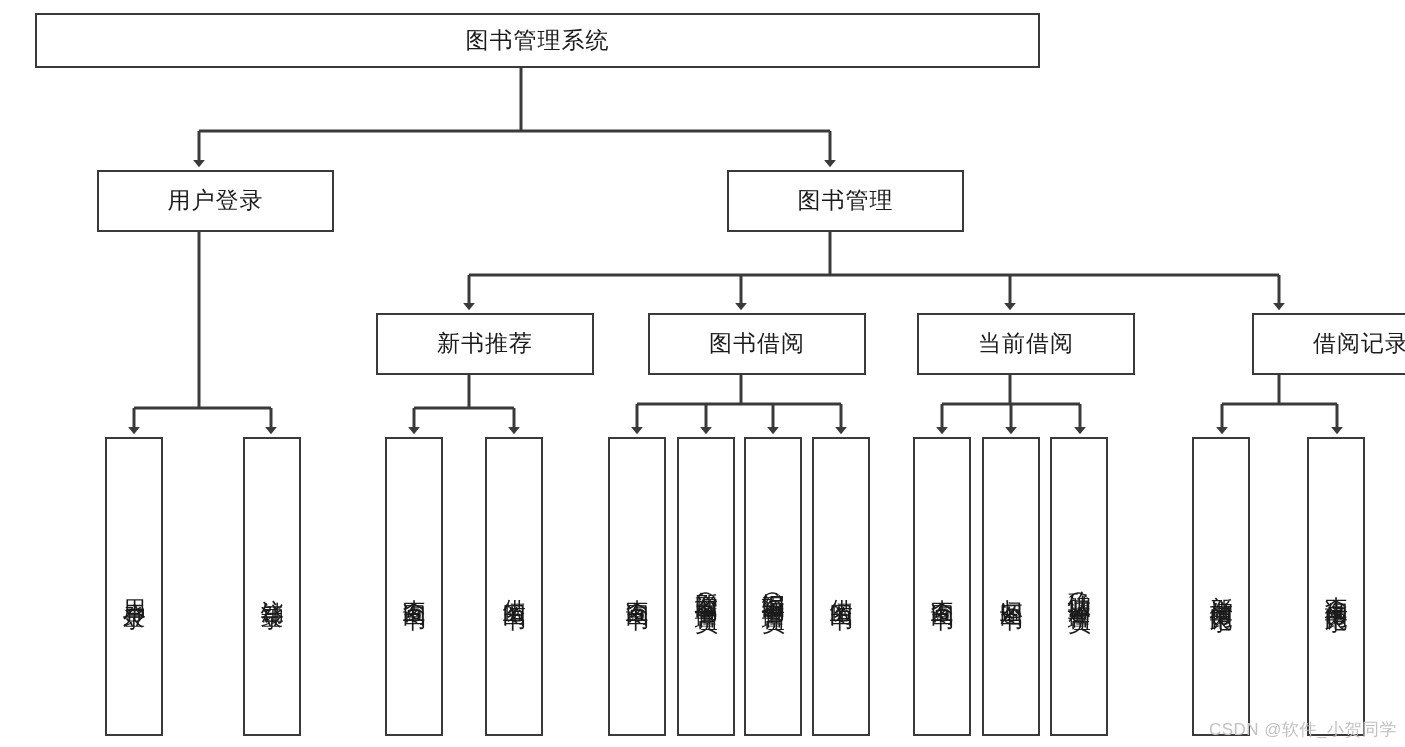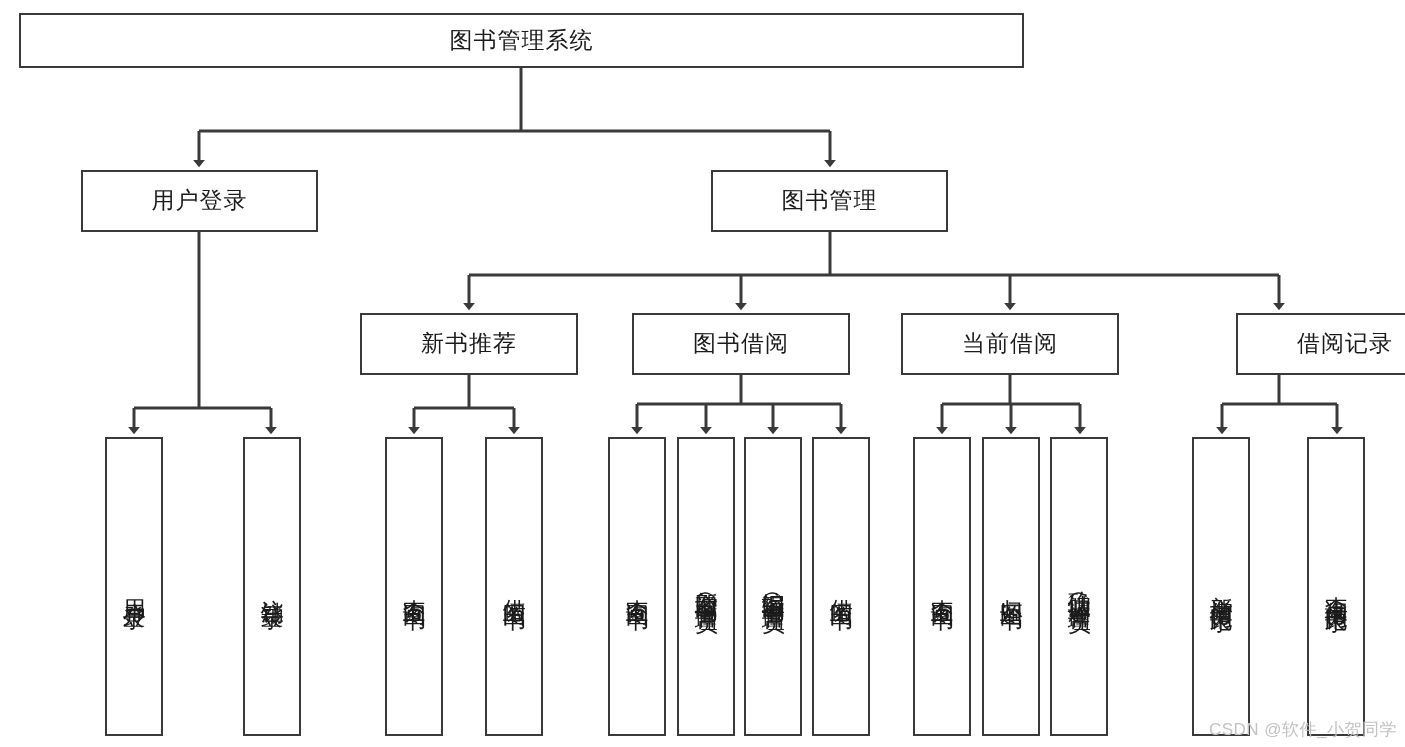--- a/index.html
+++ b/index.html
@@ -32,20 +32,21 @@
     display: flex;
     align-items: center;
     justify-content: center;
     color: #1b1b1b;
   }
   .node-h {
     font-size: 23px;
     line-height: 1.2;
     letter-spacing: 1px;
     white-space: nowrap;
+    margin-left: 16px;
   }
   .node-v {
     writing-mode: vertical-rl;
     text-orientation: upright;
     font-size: 23px;
     line-height: 1.28;
     letter-spacing: 3px;
     align-items: center;
     justify-content: center;
     text-align: center;

